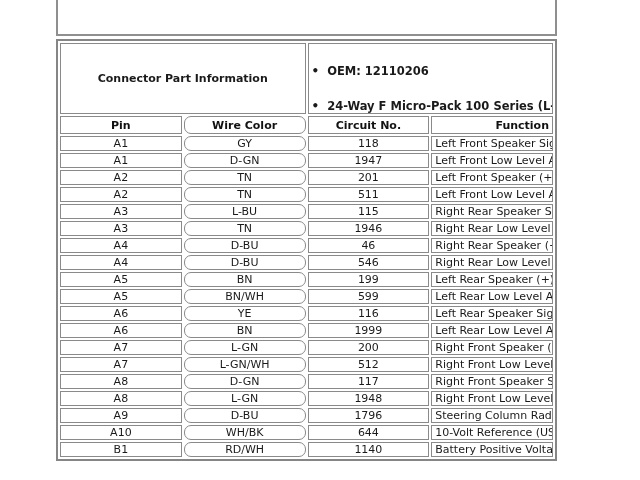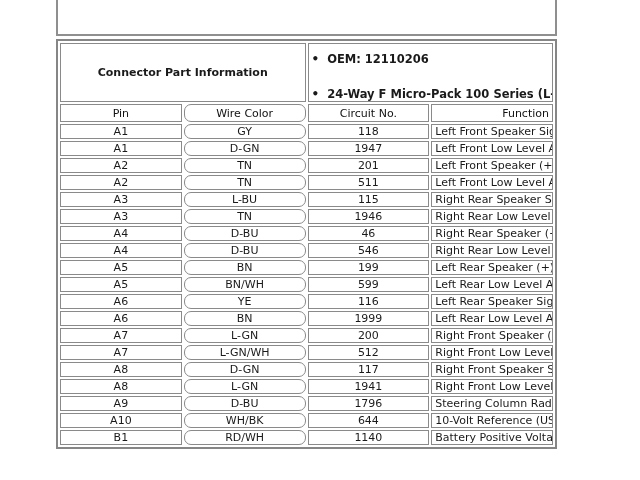--- a/index.html
+++ b/index.html
@@ -49,21 +49,21 @@
     line-height: 13px;
     overflow: hidden;
     white-space: nowrap;
   }
   .c-pin  { width: 70px; text-align: center; }
   .c-wire { width: 92px; text-align: center; border-radius: 7px; }
   .c-circ { width: 62px; text-align: center; }
   .c-func { text-align: right; }
   tr.data-row td { height: 13px; }
   th {
-    font-weight: normal;
+    font-weight: bold;
     font-size: 11px;
     height: 16px;
     line-height: 16px;
     text-align: center;
     color: #111111;
   }
   td.info-label {
     height: 49px;
     vertical-align: middle;
     text-align: center;
@@ -74,21 +74,21 @@
   }
   td.info-bullets {
     height: 49px;
     vertical-align: top;
     padding-left: 22px;
   }
   .bullet-line {
     font-weight: bold;
     font-size: 11.5px;
     line-height: 14px;
-    margin-top: 8px;
+    margin-top: 20px;
     white-space: nowrap;
   }
   .bullet-line + .bullet-line { margin-top: 21px; }
   .bullet-line .dot {
     display: inline-block;
     margin-right: 8px;
     font-size: 12px;
   }
 </style>
 </head>
@@ -201,21 +201,21 @@
         </tr>
         <tr class="data-row">
           <td class="c-pin">A8</td>
           <td class="c-wire">D-GN</td>
           <td class="c-circ">117</td>
           <td class="c-func">Right Front Speaker Signal (-) (1) (U1C)</td>
         </tr>
         <tr class="data-row">
           <td class="c-pin">A8</td>
           <td class="c-wire">L-GN</td>
-          <td class="c-circ">1941</td>
+          <td class="c-circ">1948</td>
           <td class="c-func">Right Front Low Level Audio (-) (US8)</td>
         </tr>
         <tr class="data-row">
           <td class="c-pin">A9</td>
           <td class="c-wire">D-BU</td>
           <td class="c-circ">1796</td>
           <td class="c-func">Steering Column Radio Control Signal (UK3)</td>
         </tr>
         <tr class="data-row">
           <td class="c-pin">A10</td>

